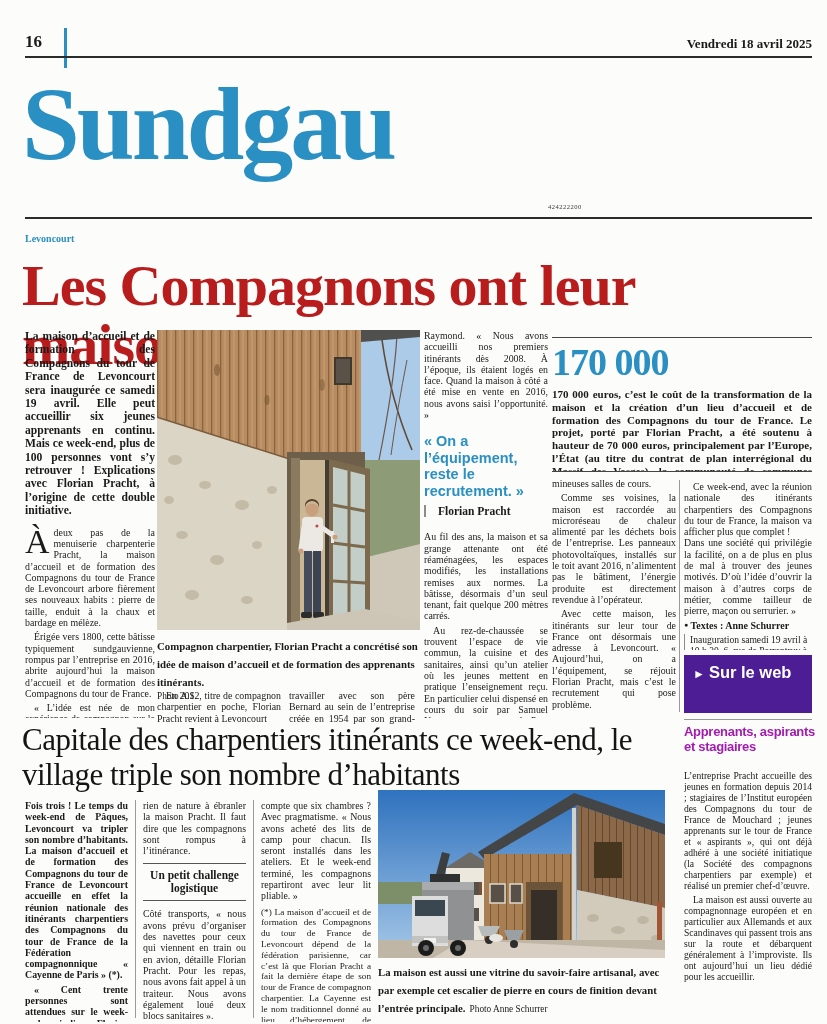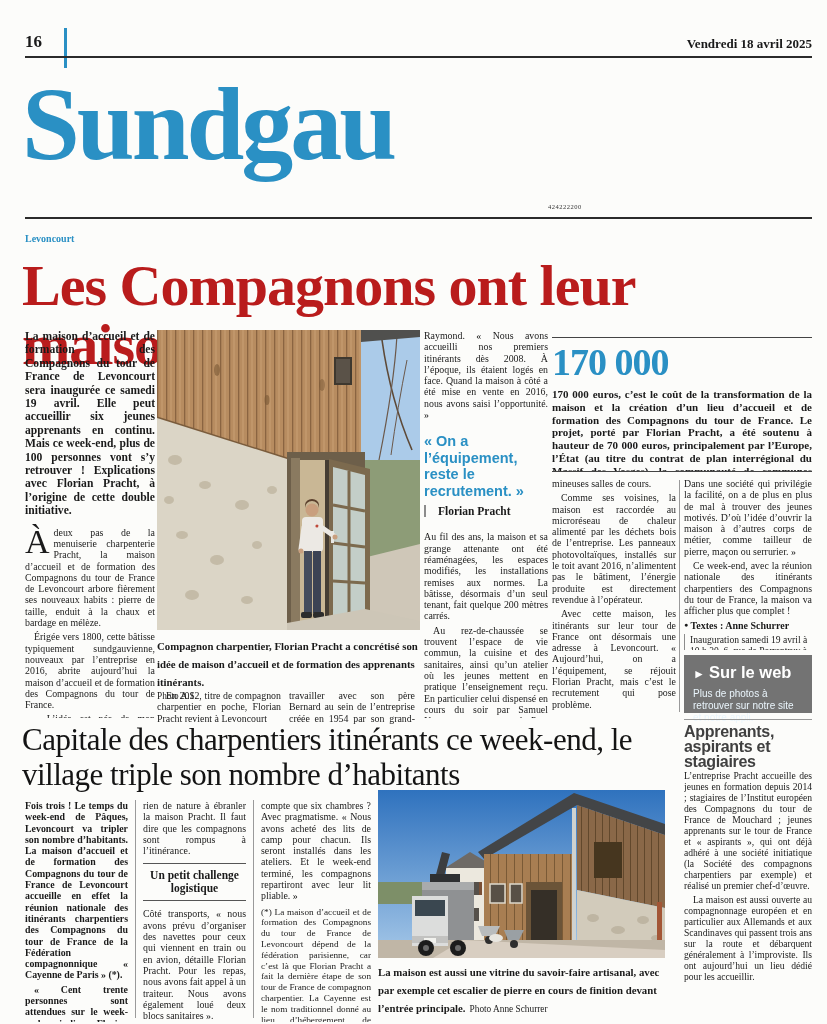--- a/index.html
+++ b/index.html
@@ -25,26 +25,26 @@
   .caption{font-size:10.8px;line-height:13px;font-weight:bold;}
   .credit{font-weight:normal;font-size:9.3px;}
   .quote{font-family:"Liberation Sans",sans-serif;font-weight:bold;color:#2a90c4;
          font-size:14.5px;line-height:16.5px;}
   .quote-author{font-size:11.5px;font-weight:bold;border-left:2px solid #8c8c8c;padding-left:12px;margin-top:6px;}
   .bignum{font-size:38px;font-weight:bold;color:#2a90c4;letter-spacing:-1px;line-height:1;}
   .numtext{font-size:11px;line-height:12.8px;font-weight:bold;}
   .byline{font-size:10px;font-weight:bold;}
   .bullet{font-size:7px;vertical-align:2px;}
   .infoblock{font-size:9.6px;line-height:11.4px;border-left:1px solid #8c8c8c;padding-left:5px;margin-top:3px;}
-  .webbox{background:#737373;color:#fff;font-family:"Liberation Sans",sans-serif;padding:8px 9px 19px 9px;}
+  .webbox{background:#4c1d95;color:#fff;font-family:"Liberation Sans",sans-serif;padding:8px 9px 19px 9px;}
   .webbox-title{font-size:16.5px;font-weight:bold;}
   .webbox-arrow{font-size:12px;margin-right:4px;}
   .webbox-text{font-size:10px;line-height:11.8px;margin-top:6px;color:#eaf5fc;}
-  .sidebar-head{font-family:"Liberation Sans",sans-serif;font-weight:bold;font-size:16px;
-                line-height:15px;letter-spacing:-0.3px;color:#404040;}
+  .sidebar-head{font-family:"Liberation Sans",sans-serif;font-weight:bold;font-size:13px;
+                line-height:15px;letter-spacing:-0.3px;color:#a21caf;}
   .sidebar-text{font-size:9.6px;line-height:11px;}
   .headline2{font-size:31px;line-height:35px;color:#141414;letter-spacing:-0.5px;}
   .bold-col{font-weight:bold;}
   .subhead{border-top:1px solid #555;border-bottom:1px solid #555;text-align:center;
            font-weight:bold;font-size:11.5px;line-height:13px;padding:5px 2px;margin:7px 0 7px 0;}
   .footnote{font-size:9.2px;line-height:10.8px;margin-top:5px;}
   .bluetick{position:absolute;width:3px;background:#2a90c4;}
 </style>
 </head>
 <body>
@@ -59,21 +59,21 @@
   <div class="abs section-title" style="left:22px;top:72px;">Sundgau</div>
   <div class="abs pressmark" style="left:548px;top:203px;">424222200</div>
   <div class="hrule" style="top:217px;"></div>
 
   <div class="abs kicker" style="left:25px;top:233px;">Levoncourt</div>
   <div class="abs headline1" style="left:22px;top:256px;width:790px;">Les Compagnons ont leur maison</div>
 
   <div class="abs" style="left:25px;top:330px;width:130px;height:388px;overflow:hidden;">
     <p class="lead just">La maison d’accueil et de formation des Compagnons du tour de France de Levoncourt sera inaugurée ce samedi 19 avril. Elle peut accueillir six jeunes apprenants en continu. Mais ce week-end, plus de 100 personnes vont s’y retrouver ! Explications avec Florian Pracht, à l’origine de cette double initiative.</p>
     <p class="body-text just" style="margin-top:9px;"><span class="dropcap">À</span><span>deux pas de la menuiserie charpenterie Pracht, la maison d’accueil et de formation des Compagnons du tour de France de Levoncourt arbore fièrement ses nouveaux habits : pierre de taille, enduit à la chaux et bardage en mélèze.</span></p>
-    <p class="body-text just indent gap">Érigée vers 1800, cette bâtisse typiquement sundgauvienne, nouveaux par l’entreprise en 2016, abrite aujourd’hui la maison d’accueil et de formation des Compagnons du tour de France.</p>
+    <p class="body-text just indent gap">Érigée vers 1800, cette bâtisse typiquement sundgauvienne, rompus par l’entreprise en 2016, abrite aujourd’hui la maison d’accueil et de formation des Compagnons du tour de France.</p>
     <p class="body-text just indent gap">« L’idée est née de mon expérience de compagnon sur le tour de France, retrace Florian Pracht, architecte du projet et de sa réalisation. Quand j’ai commencé mon tour de France en 2007, la Fédération compagnonnique n’avait pas de maison dans le Grand Est, c’est là qu’a germé l’idée. »</p>
   </div>
 
   <div class="abs" style="left:157px;top:330px;width:263px;height:300px;">
     <svg width="263" height="300" viewBox="0 0 263 300">
       <defs>
         <pattern id="planks" width="9" height="300" patternUnits="userSpaceOnUse">
           <rect width="9" height="300" fill="#b78c60"></rect>
           <rect width="1.3" height="300" fill="#8a6441"></rect>
           <rect x="4.5" width="1" height="300" fill="#c9a173"></rect>
@@ -159,29 +159,28 @@
 
   <div class="abs" style="left:552px;top:478px;width:124px;height:236px;overflow:hidden;">
     <p class="body-text just">mineuses salles de cours.</p>
     <p class="body-text just indent gap">Comme ses voisines, la maison est raccordée au microréseau de chaleur alimenté par les déchets bois de l’entreprise. Les panneaux photovoltaïques, installés sur le toit avant 2016, n’alimentent pas le bâtiment, l’énergie produite est directement revendue à l’opérateur.</p>
     <p class="body-text just indent gap">Avec cette maison, les itinérants sur leur tour de France ont désormais une adresse à Levoncourt. « Aujourd’hui, on a l’équipement, se réjouit Florian Pracht, mais c’est le recrutement qui pose problème.</p>
   </div>
 
   <div class="vrule" style="left:679px;top:480px;height:232px;"></div>
 
   <div class="abs" style="left:684px;top:478px;width:128px;height:172px;overflow:hidden;">
+    <p class="body-text just indent gap">Ce week-end, avec la réunion nationale des itinérants charpentiers des Compagnons du tour de France, la maison va afficher plus que complet !</p>
     <p class="body-text just">Dans une société qui privilégie la facilité, on a de plus en plus de mal à trouver des jeunes motivés. D’où l’idée d’ouvrir la maison à d’autres corps de métier, comme tailleur de pierre, maçon ou serrurier. »</p>
-    <p class="body-text just indent gap">Ce week-end, avec la réunion nationale des itinérants charpentiers des Compagnons du tour de France, la maison va afficher plus que complet !</p>
     <p class="byline gap"><span class="bullet">●</span> <span>Textes : Anne Schurrer</span></p>
     <p class="infoblock">Inauguration samedi 19 avril à 10 h 30, 6, rue de Porrentruy à Levoncourt.</p>
   </div>
 
   <div class="abs webbox" style="left:684px;top:655px;width:128px;height:58px;box-sizing:border-box;">
     <div class="webbox-title"><span class="webbox-arrow">►</span><span>Sur le web</span></div>
-    <div class="webbox-text">Plus de photos à retrouver sur notre site et notre appli.</div>
   </div>
 
   <div class="thinrule" style="left:684px;top:719px;width:128px;background:#999;"></div>
 
   <div class="abs sidebar-head" style="left:684px;top:724px;width:132px;">Apprenants, aspirants et stagiaires</div>
   <div class="abs" style="left:684px;top:770px;width:128px;height:250px;overflow:hidden;">
     <p class="sidebar-text just">L’entreprise Pracht accueille des jeunes en formation depuis 2014 ; stagiaires de l’Institut européen des Compagnons du tour de France de Mouchard ; jeunes apprenants sur le tour de France et « aspirants », qui ont déjà adhéré à une société initiatique (la Société des compagnons charpentiers par exemple) et réalisé un premier chef-d’œuvre.</p>
     <p class="sidebar-text just indent gap">La maison est aussi ouverte au compagnonnage européen et en particulier aux Allemands et aux Scandinaves qui passent trois ans sur la route et débarquent généralement à l’improviste. Ils ont aujourd’hui un lieu dédié pour les accueillir.</p>
   </div>
 

